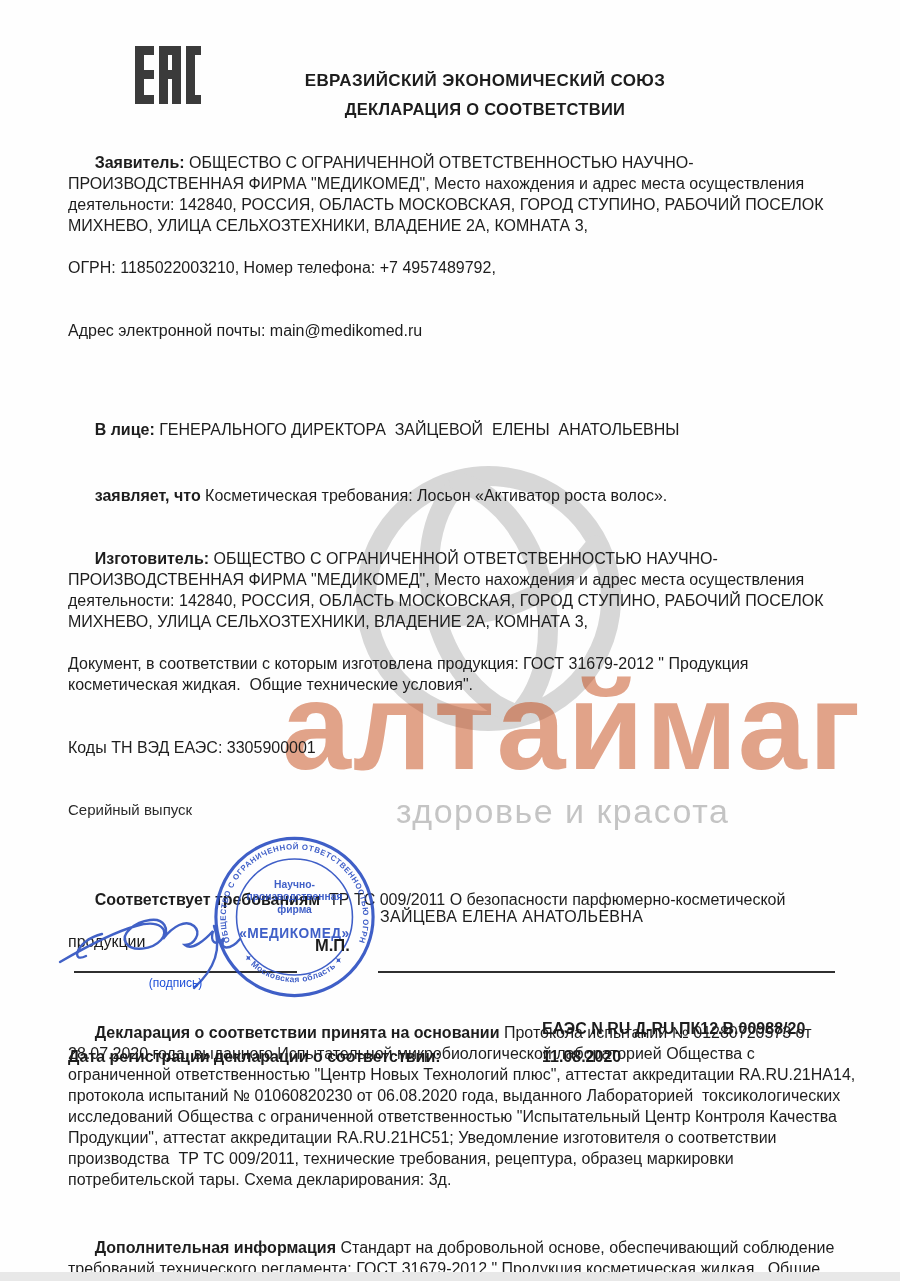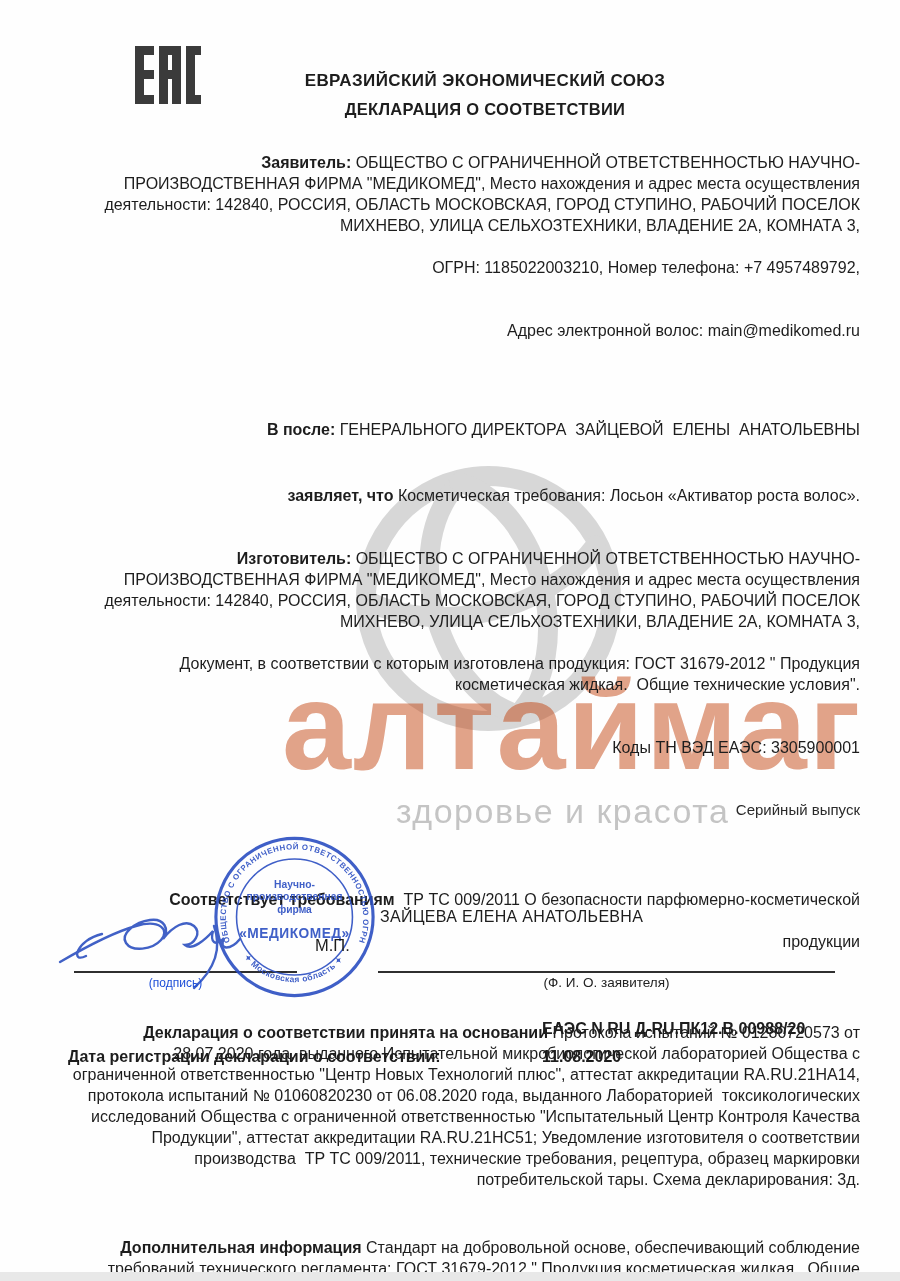--- a/index.html
+++ b/index.html
@@ -22,35 +22,35 @@
   }
   .wm-tagline{
     position:absolute; left:396px; top:792px; z-index:1;
     font-size:34px; color:#969696; opacity:.55; letter-spacing:1.5px; white-space:nowrap;
   }
   
   .content{
     position:absolute; left:68px; top:131px; width:792px; z-index:2;
     font-size:16px; line-height:21px;
   }
-  .para{white-space:pre-wrap; margin:0;text-align:right;}
+  .para{white-space:pre-wrap; margin:0;}
   .blk{white-space:pre-wrap;}
   .p-person{margin-top:15px;}
   .p-declares{margin-top:3px;}
   .serial{font-size:15px; line-height:19px; color:#2a2a2a;}
   .p-compliance{margin-top:7px;}
   .p-basis{margin-top:7px;}
   .p-additional{margin-top:5px;}
   b{font-weight:bold;}
   
   .stamp{position:absolute; left:211px; top:831px; width:167px; height:172px; z-index:3; opacity:.9;}
   .signature-svg{position:absolute; left:56px; top:906px; width:252px; height:88px; z-index:4;}
   .sig-line{position:absolute; left:74px; top:971px; width:223px; border-top:2px solid #2f2f2f; z-index:2;}
   .sig-caption{position:absolute; left:64px; top:976px; width:223px; text-align:center; font-size:12px; z-index:4; color:#1d4ed8;}
-  .mp{position:absolute; left:315px; top:936px; font-size:16.5px; font-weight:normal; z-index:4;}
+  .mp{position:absolute; left:315px; top:936px; font-size:16.5px; font-weight:bold; z-index:4;}
   .holder-name{position:absolute; left:380px; top:908px; font-size:16px; letter-spacing:.3px; z-index:4;}
   .name-line{position:absolute; left:378px; top:971px; width:457px; border-top:2px solid #2f2f2f; z-index:2;}
   .name-caption{position:absolute; left:378px; top:975px; width:457px; text-align:center; font-size:13.5px; color:#222; z-index:4;}
   
   .reg-label{position:absolute; left:68px; font-size:16px; font-weight:bold; z-index:2;}
   .reg-value{position:absolute; left:542px; font-size:16px; font-weight:bold; z-index:2;}
   .row1{top:1020px;} .row2{top:1048px;}
 </style>
 </head>
 <body>
@@ -91,25 +91,25 @@
   </svg>
 
   <div class="wm-brand">алтаймаг</div>
   <div class="wm-tagline">здоровье и красота</div>
 
   <div class="content">
 
     <div class="para p-applicant">
       <b>Заявитель:</b><span> ОБЩЕСТВО С ОГРАНИЧЕННОЙ ОТВЕТСТВЕННОСТЬЮ НАУЧНО-ПРОИЗВОДСТВЕННАЯ ФИРМА "МЕДИКОМЕД", Место нахождения и адрес места осуществления деятельности: 142840, РОССИЯ, ОБЛАСТЬ МОСКОВСКАЯ, ГОРОД СТУПИНО, РАБОЧИЙ ПОСЕЛОК МИХНЕВО, УЛИЦА СЕЛЬХОЗТЕХНИКИ, ВЛАДЕНИЕ 2А, КОМНАТА 3,</span>
       <div class="blk">ОГРН: 1185022003210, Номер телефона: +7 4957489792,</div>
-      <div class="blk">Адрес электронной волос: main@medikomed.ru</div>
+      <div class="blk">Адрес электронной почты: main@medikomed.ru</div>
     </div>
 
     <div class="para p-person">
-      <b>В после:</b><span> ГЕНЕРАЛЬНОГО ДИРЕКТОРА  ЗАЙЦЕВОЙ  ЕЛЕНЫ  АНАТОЛЬЕВНЫ</span>
+      <b>В лице:</b><span> ГЕНЕРАЛЬНОГО ДИРЕКТОРА  ЗАЙЦЕВОЙ  ЕЛЕНЫ  АНАТОЛЬЕВНЫ</span>
     </div>
 
     <div class="para p-declares">
       <b>заявляет, что</b><span> Косметическая требования: Лосьон «Активатор роста волос».</span>
     </div>
 
     <div class="para">
       <b>Изготовитель:</b><span> ОБЩЕСТВО С ОГРАНИЧЕННОЙ ОТВЕТСТВЕННОСТЬЮ НАУЧНО-ПРОИЗВОДСТВЕННАЯ ФИРМА "МЕДИКОМЕД", Место нахождения и адрес места осуществления деятельности: 142840, РОССИЯ, ОБЛАСТЬ МОСКОВСКАЯ, ГОРОД СТУПИНО, РАБОЧИЙ ПОСЕЛОК МИХНЕВО, УЛИЦА СЕЛЬХОЗТЕХНИКИ, ВЛАДЕНИЕ 2А, КОМНАТА 3,</span>
       <div class="blk">Документ, в соответствии с которым изготовлена продукция: ГОСТ 31679-2012 " Продукция косметическая жидкая.  Общие технические условия".</div>
       <div class="blk">Коды ТН ВЭД ЕАЭС: 3305900001</div>
@@ -162,19 +162,18 @@
     </g>
   </svg>
 
   <div class="sig-line"></div>
   <div class="sig-caption">(подпись)</div>
 
   <div class="mp">М.П.</div>
 
   <div class="holder-name">ЗАЙЦЕВА ЕЛЕНА АНАТОЛЬЕВНА</div>
   <div class="name-line"></div>
-  <div class="name-caption">(Ф. И. О. заявителя)</div>
 
   <div class="reg-value row1">ЕАЭС N RU Д-RU.ПК12.В.00988/20</div>
   <div class="reg-label row2">Дата регистрации декларации о соответствии:</div>
   <div class="reg-value row2">11.08.2020</div>
 
 </div>
 
 </body></html>

